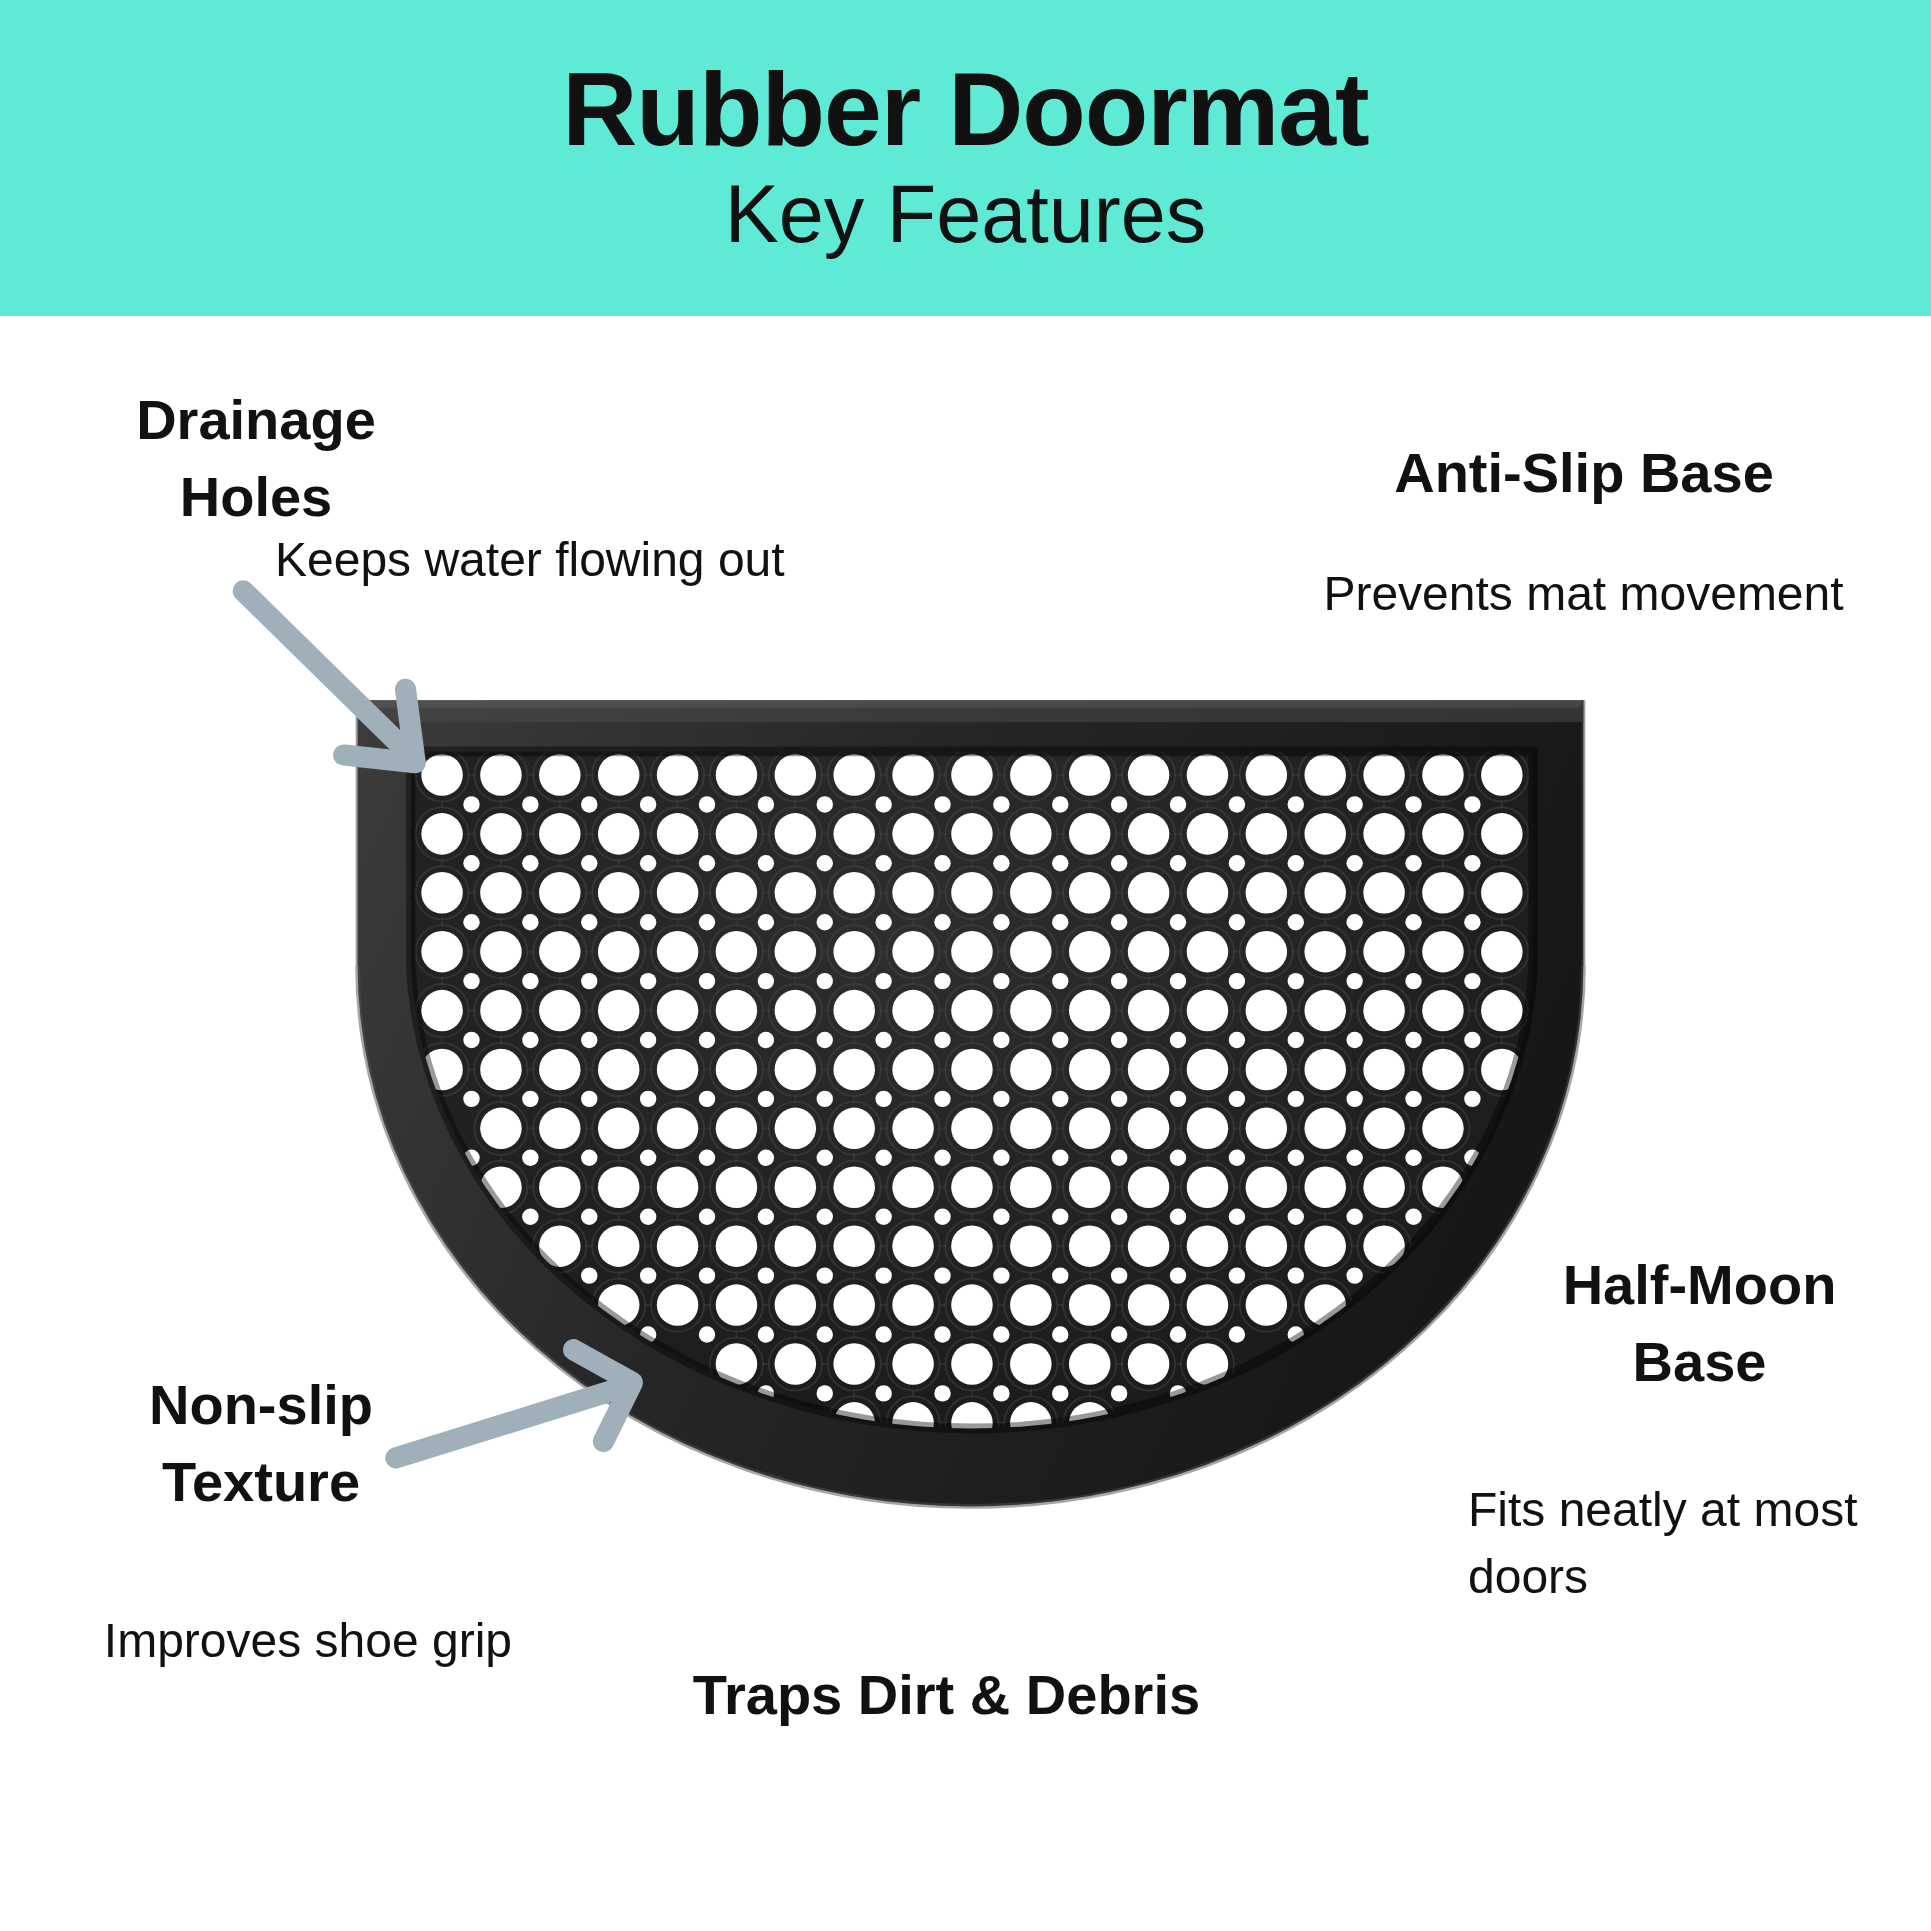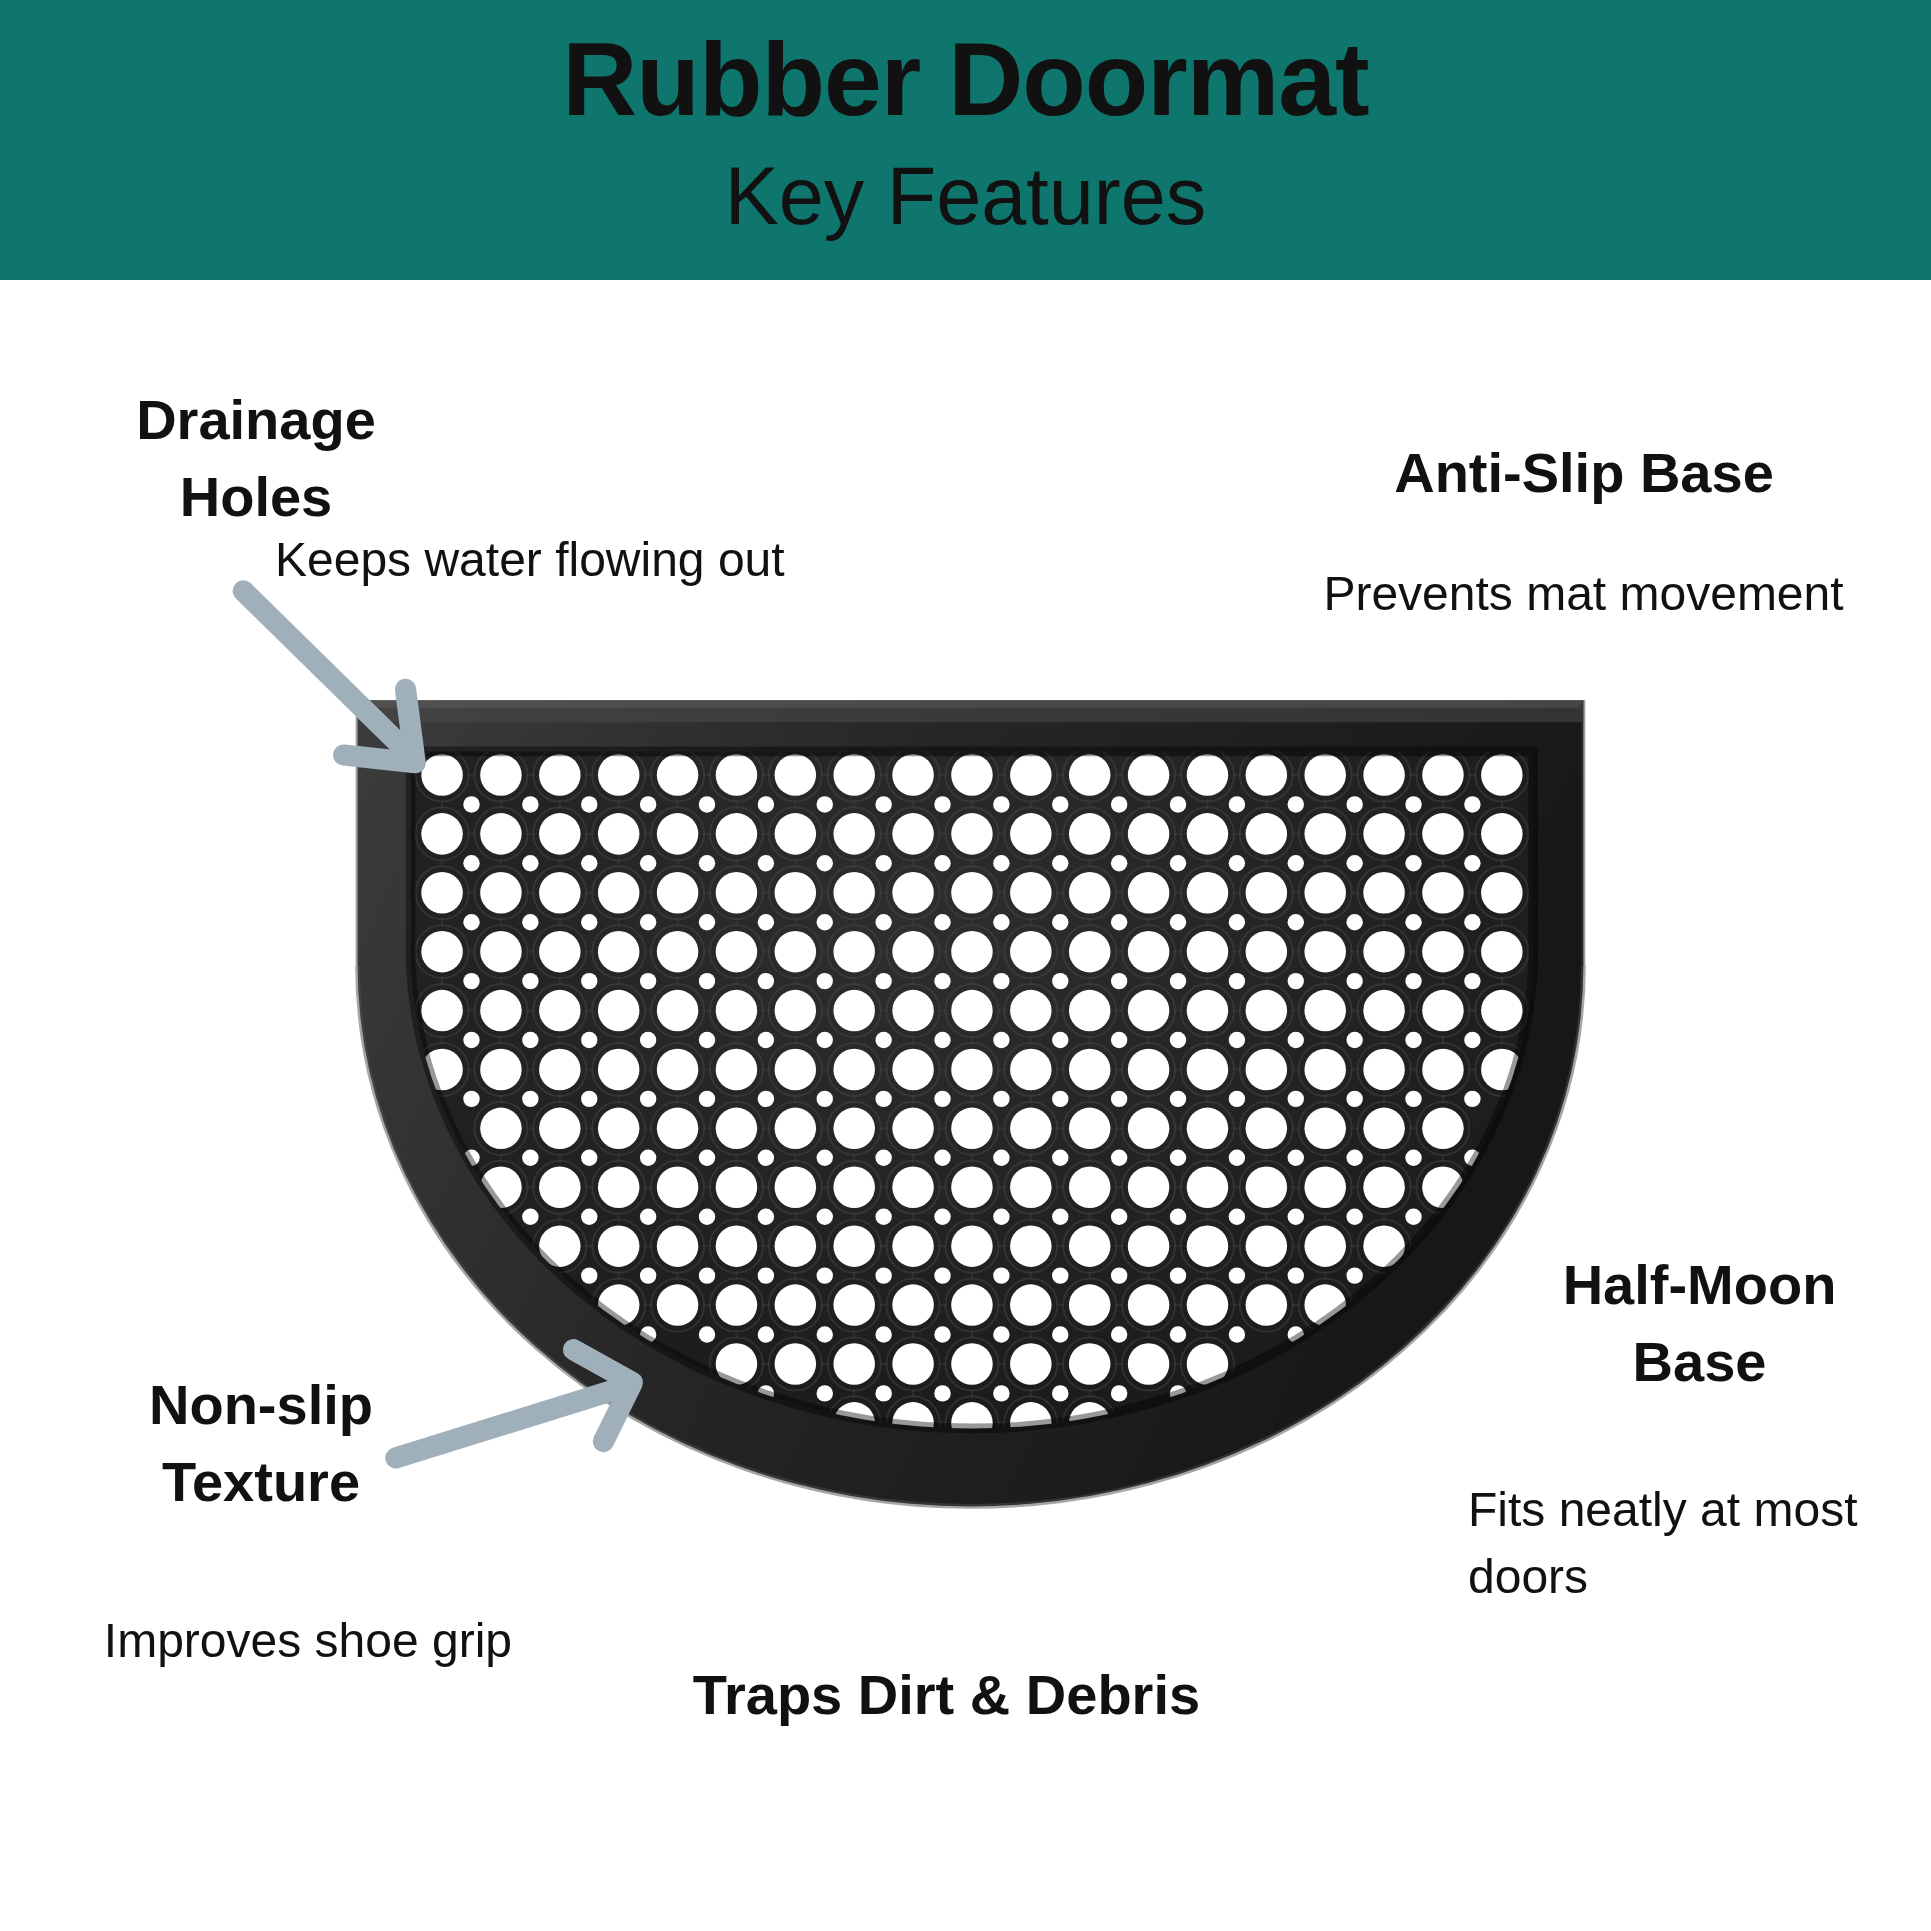--- a/index.html
+++ b/index.html
@@ -16,42 +16,42 @@
     font-family: "Liberation Sans", sans-serif;
     color: #111111;
   }
 
   
   #header-band {
     position: absolute;
     left: 0;
     top: 0;
     width: 1931px;
-    height: 280px;
-    background: #0f766e;
+    height: 316px;
+    background: #5eead4;
     display: flex;
     flex-direction: column;
     align-items: center;
     justify-content: center;
   }
   #page-title {
     font-size: 104px;
     font-weight: bold;
     line-height: 1.0;
     letter-spacing: -1px;
     color: #111111;
     margin: 0 0 9.7px 0;
     text-align: center;
   }
   #page-subtitle {
     font-size: 81px;
     font-weight: normal;
     line-height: 1.0;
     color: #111111;
-    margin: 16px;
+    margin: 4px;
     text-align: left;
   }
 
   
   #mat-figure {
     position: absolute;
     left: 319px;
     top: 676px;
     width: 1303px;
     height: 869px;

